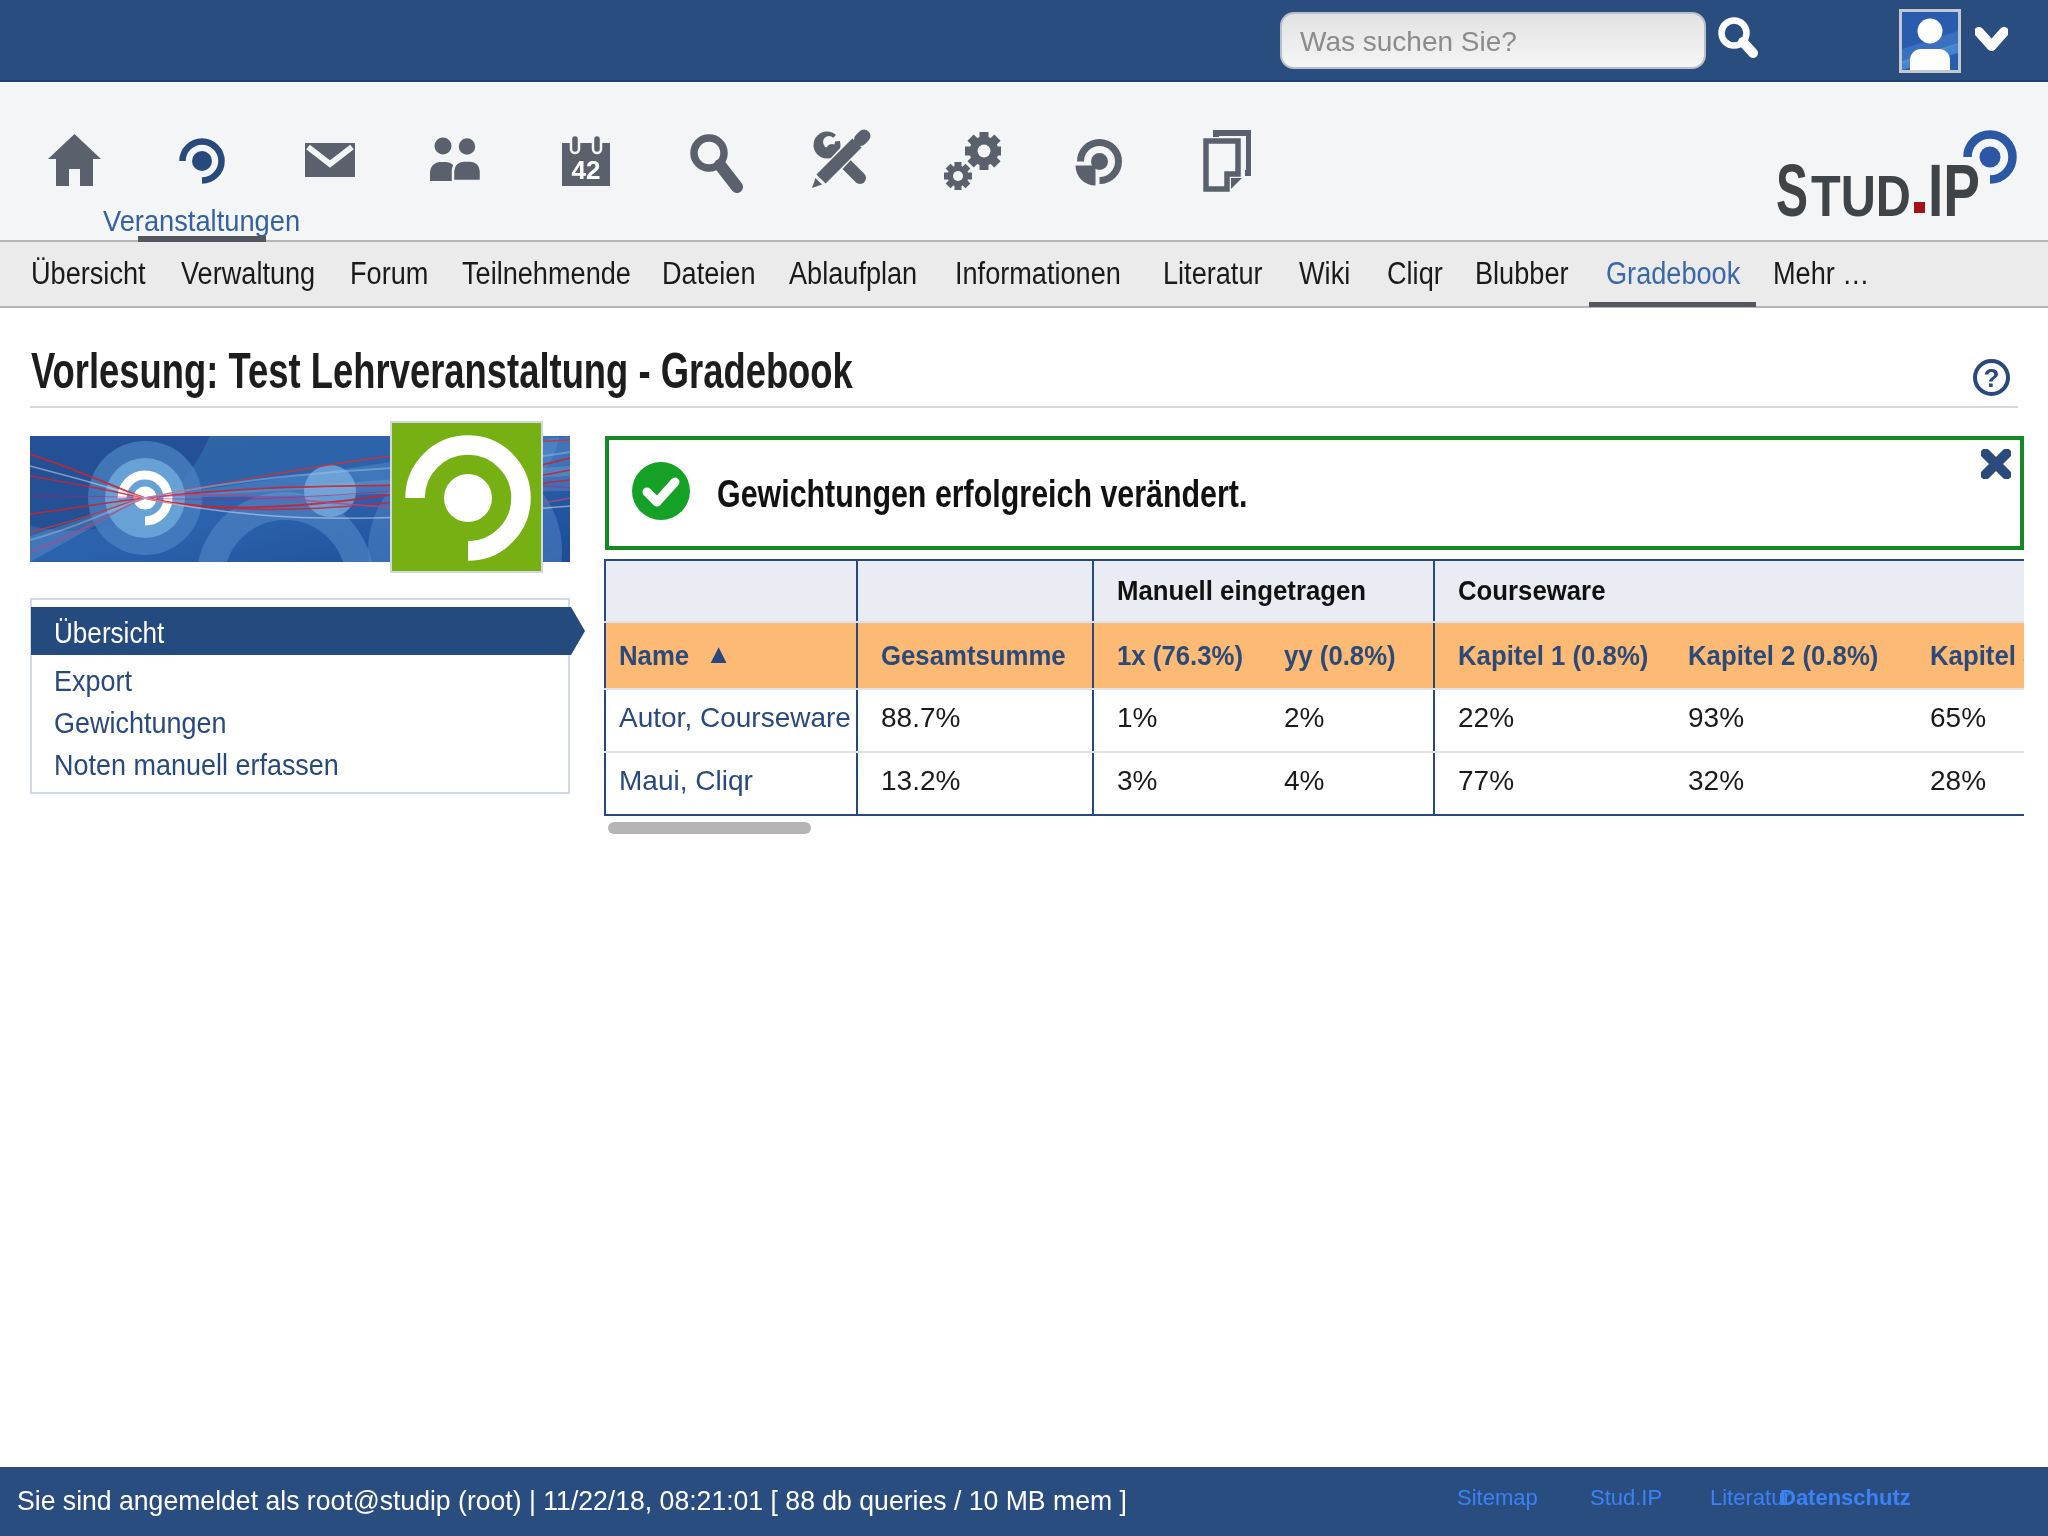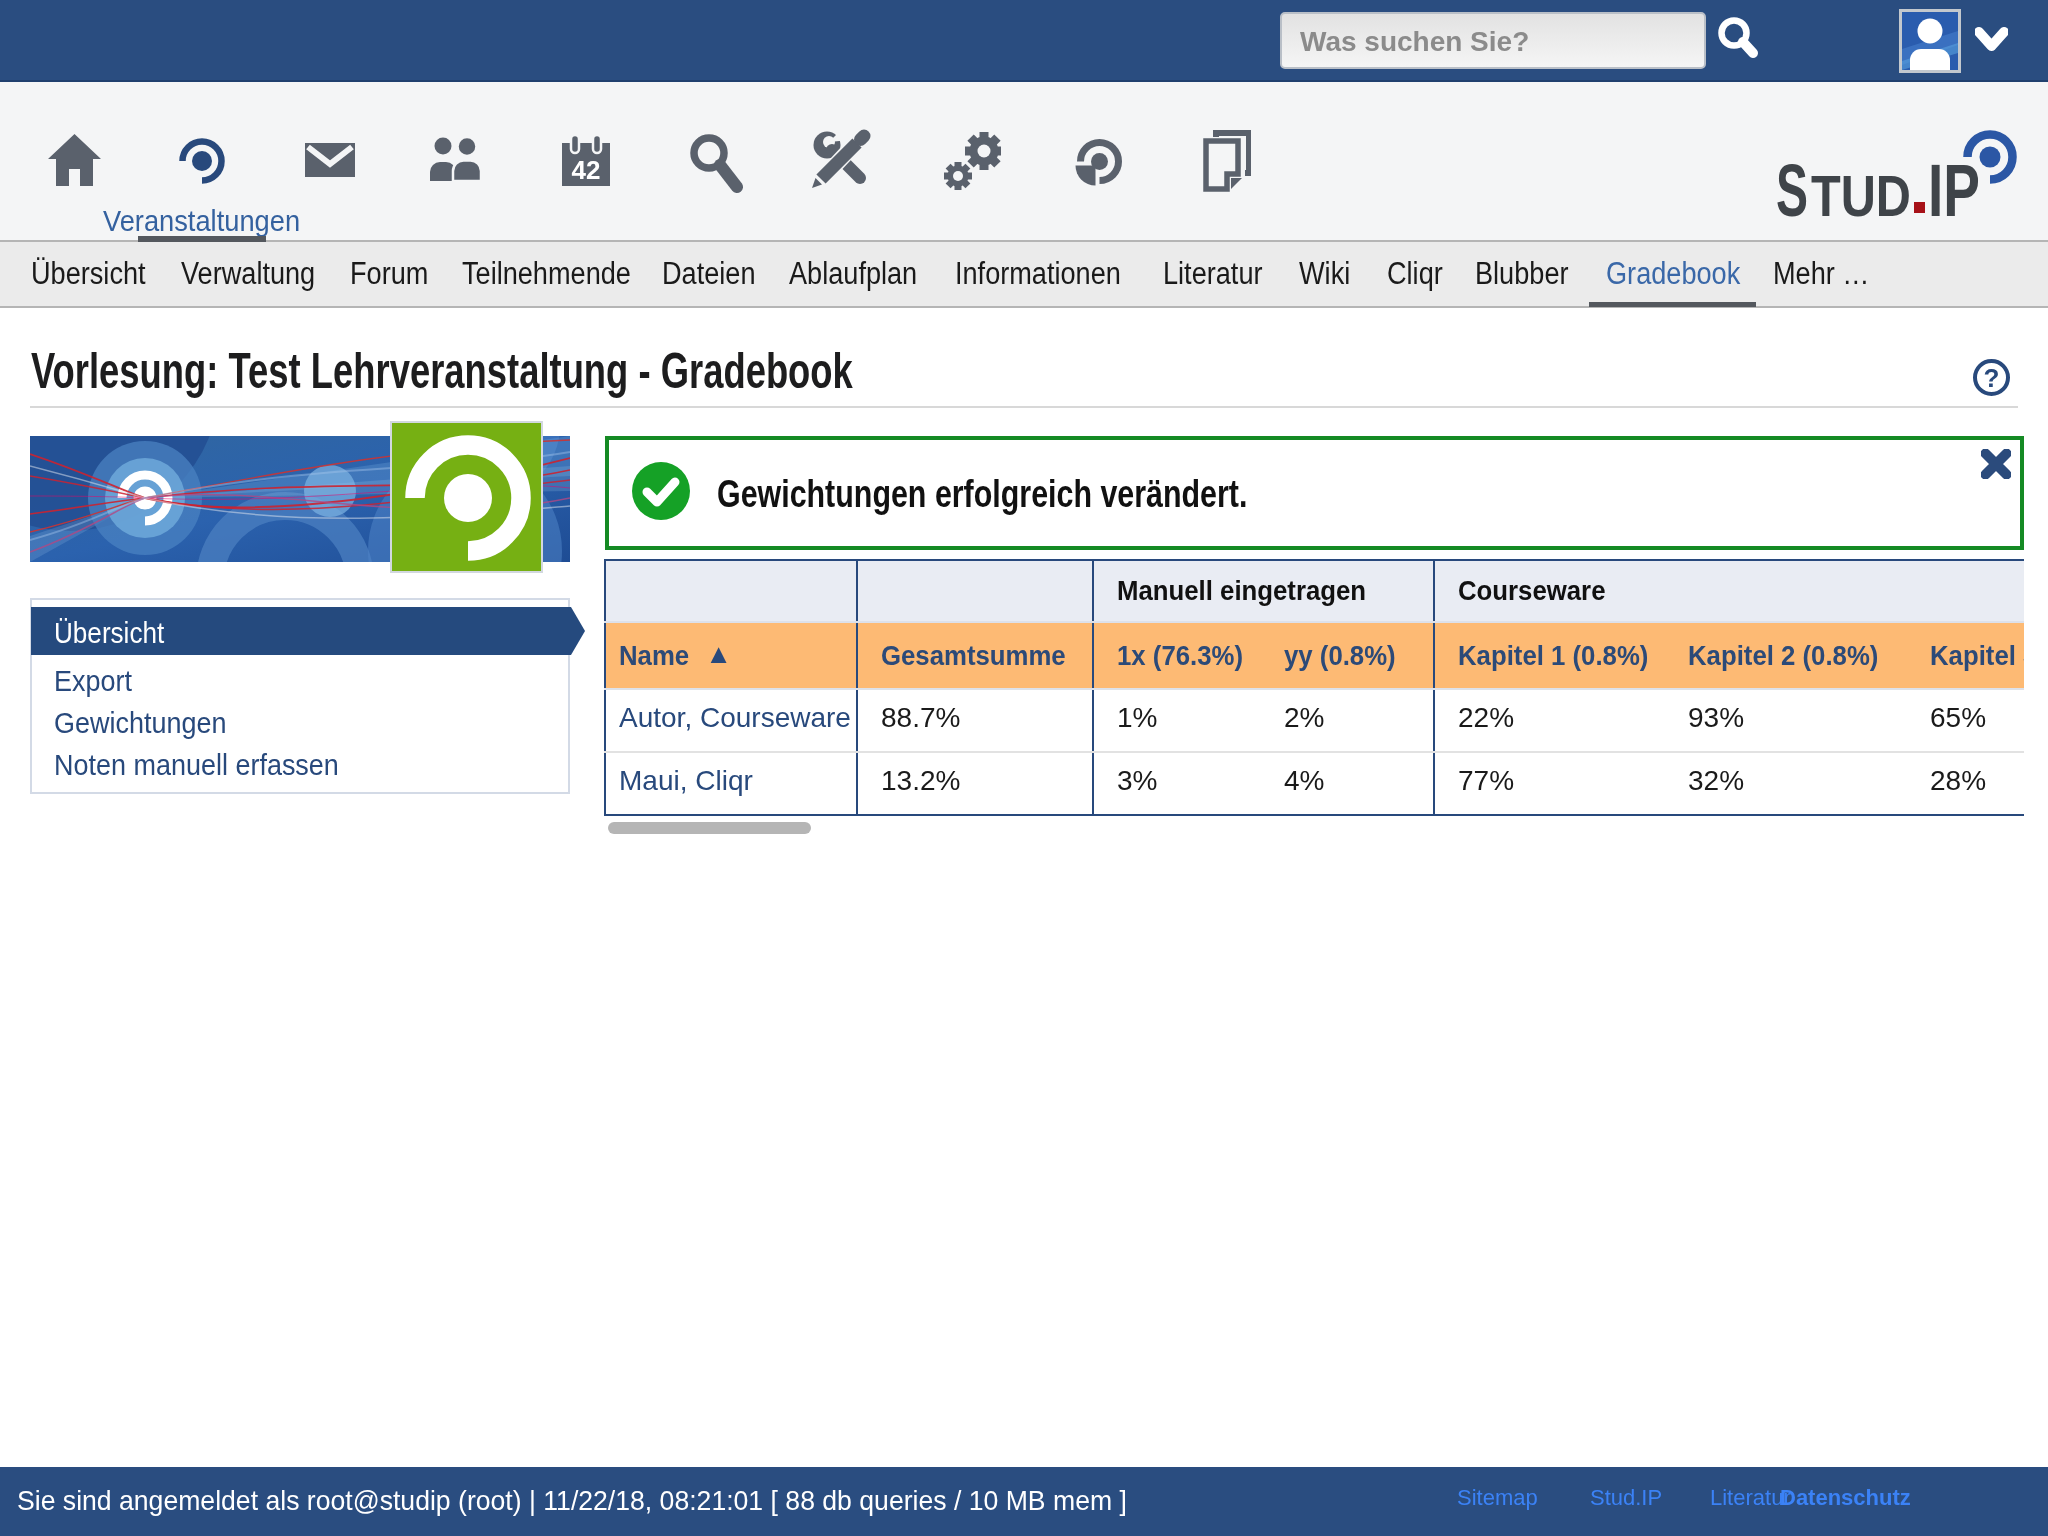--- a/index.html
+++ b/index.html
@@ -2,21 +2,21 @@
 <html><head>
 <meta charset="utf-8">
 <style>
   html,body{margin:0;padding:0;}
   body{width:2048px;height:1536px;position:relative;overflow:hidden;
        font-family:"Liberation Sans", sans-serif;background:#fff;}
   .abs{position:absolute;}
   
   #topbar{left:0;top:0;width:2048px;height:80px;background:#2a4d80;border-bottom:2px solid #20406e;}
   #search{left:1280px;top:12px;width:426px;height:57px;background:linear-gradient(#e2e2e2,#f5f5f5);
-          border:2px solid #b9bfc7;border-radius:5px;box-sizing:border-box;font-weight:bold;}
+          border:2px solid #b9bfc7;border-radius:14px;box-sizing:border-box;}
   #search span{position:absolute;left:18px;top:12px;font-size:28px;color:#8b8b8b;}
   
   #iconbar{left:0;top:82px;width:2048px;height:158px;background:#f4f5f6;}
   .vtxt{color:#34619f;font-size:29px;transform:scaleX(.94);transform-origin:0 0;}
   #vunder{left:138px;top:236px;width:128px;height:6px;background:#54585e;z-index:5;}
   
   #tabbar{left:0;top:240px;width:2048px;height:68px;background:#ebebeb;box-sizing:border-box;
           border-top:2px solid #b5b5b5;border-bottom:2px solid #b5b5b5;}
   .tab{position:absolute;top:256px;font-size:31px;color:#1a1a1a;white-space:nowrap;transform:scaleX(.875);transform-origin:0 0;}
   .tab.act{color:#3a68a8;}

